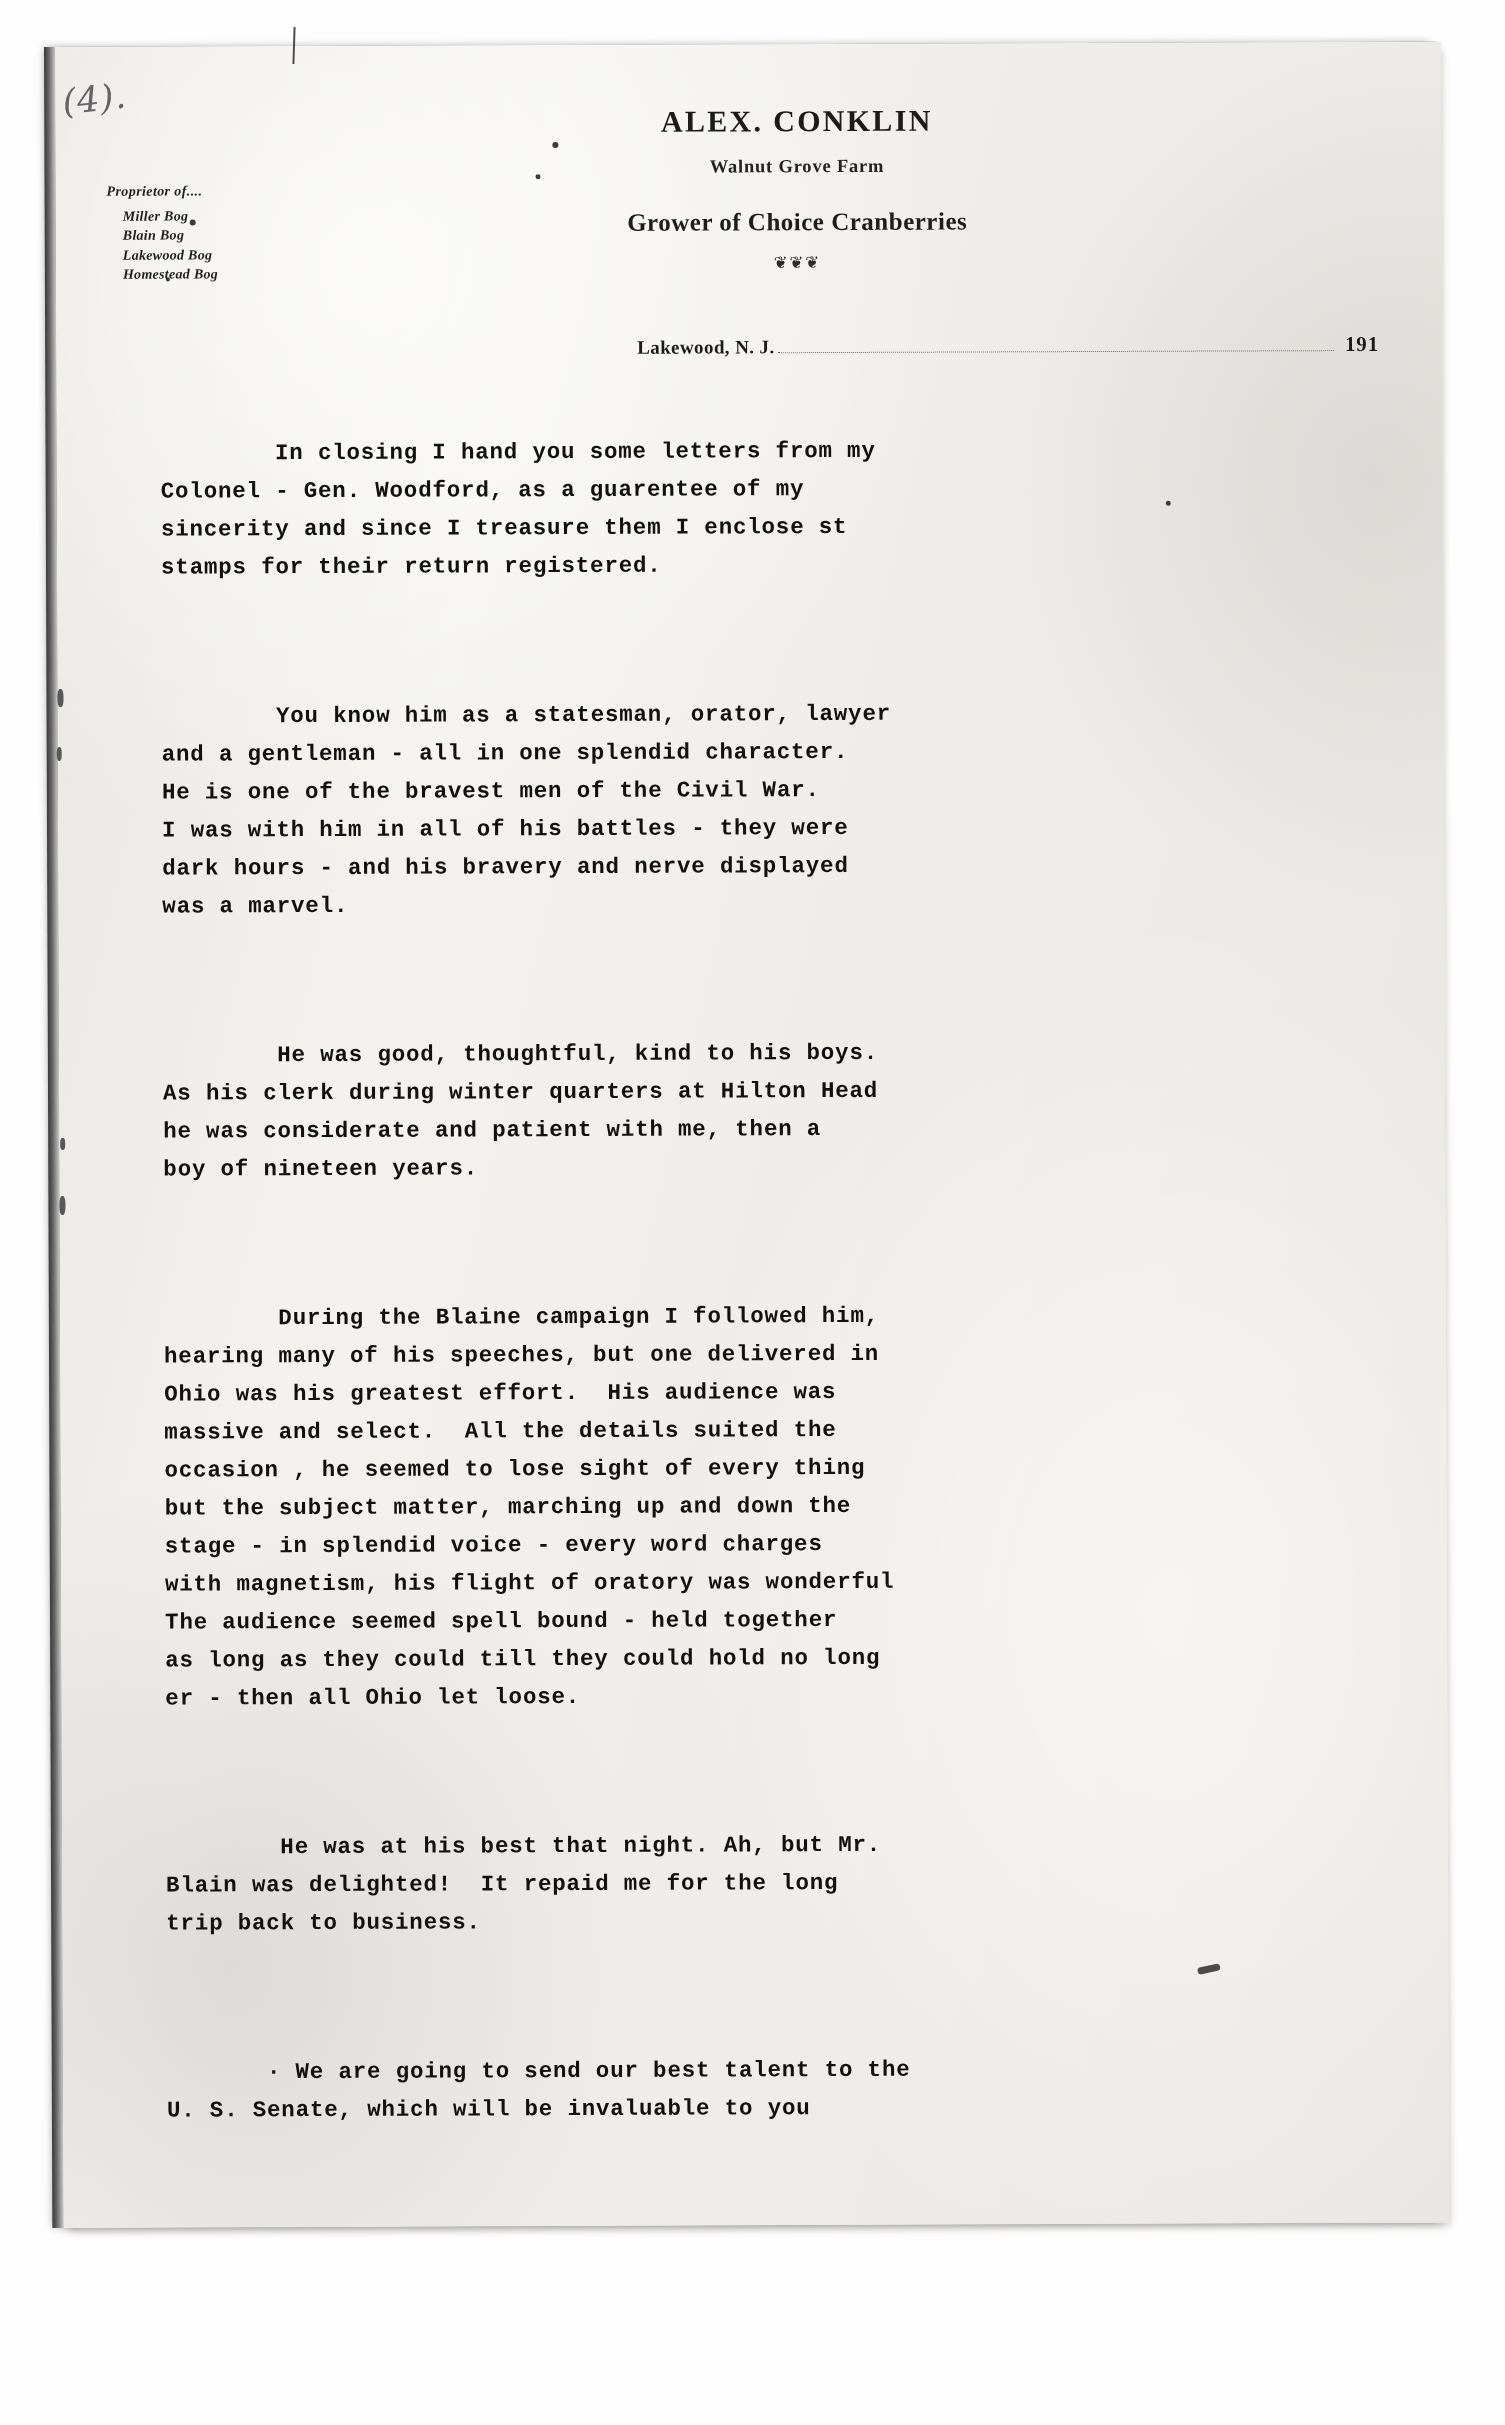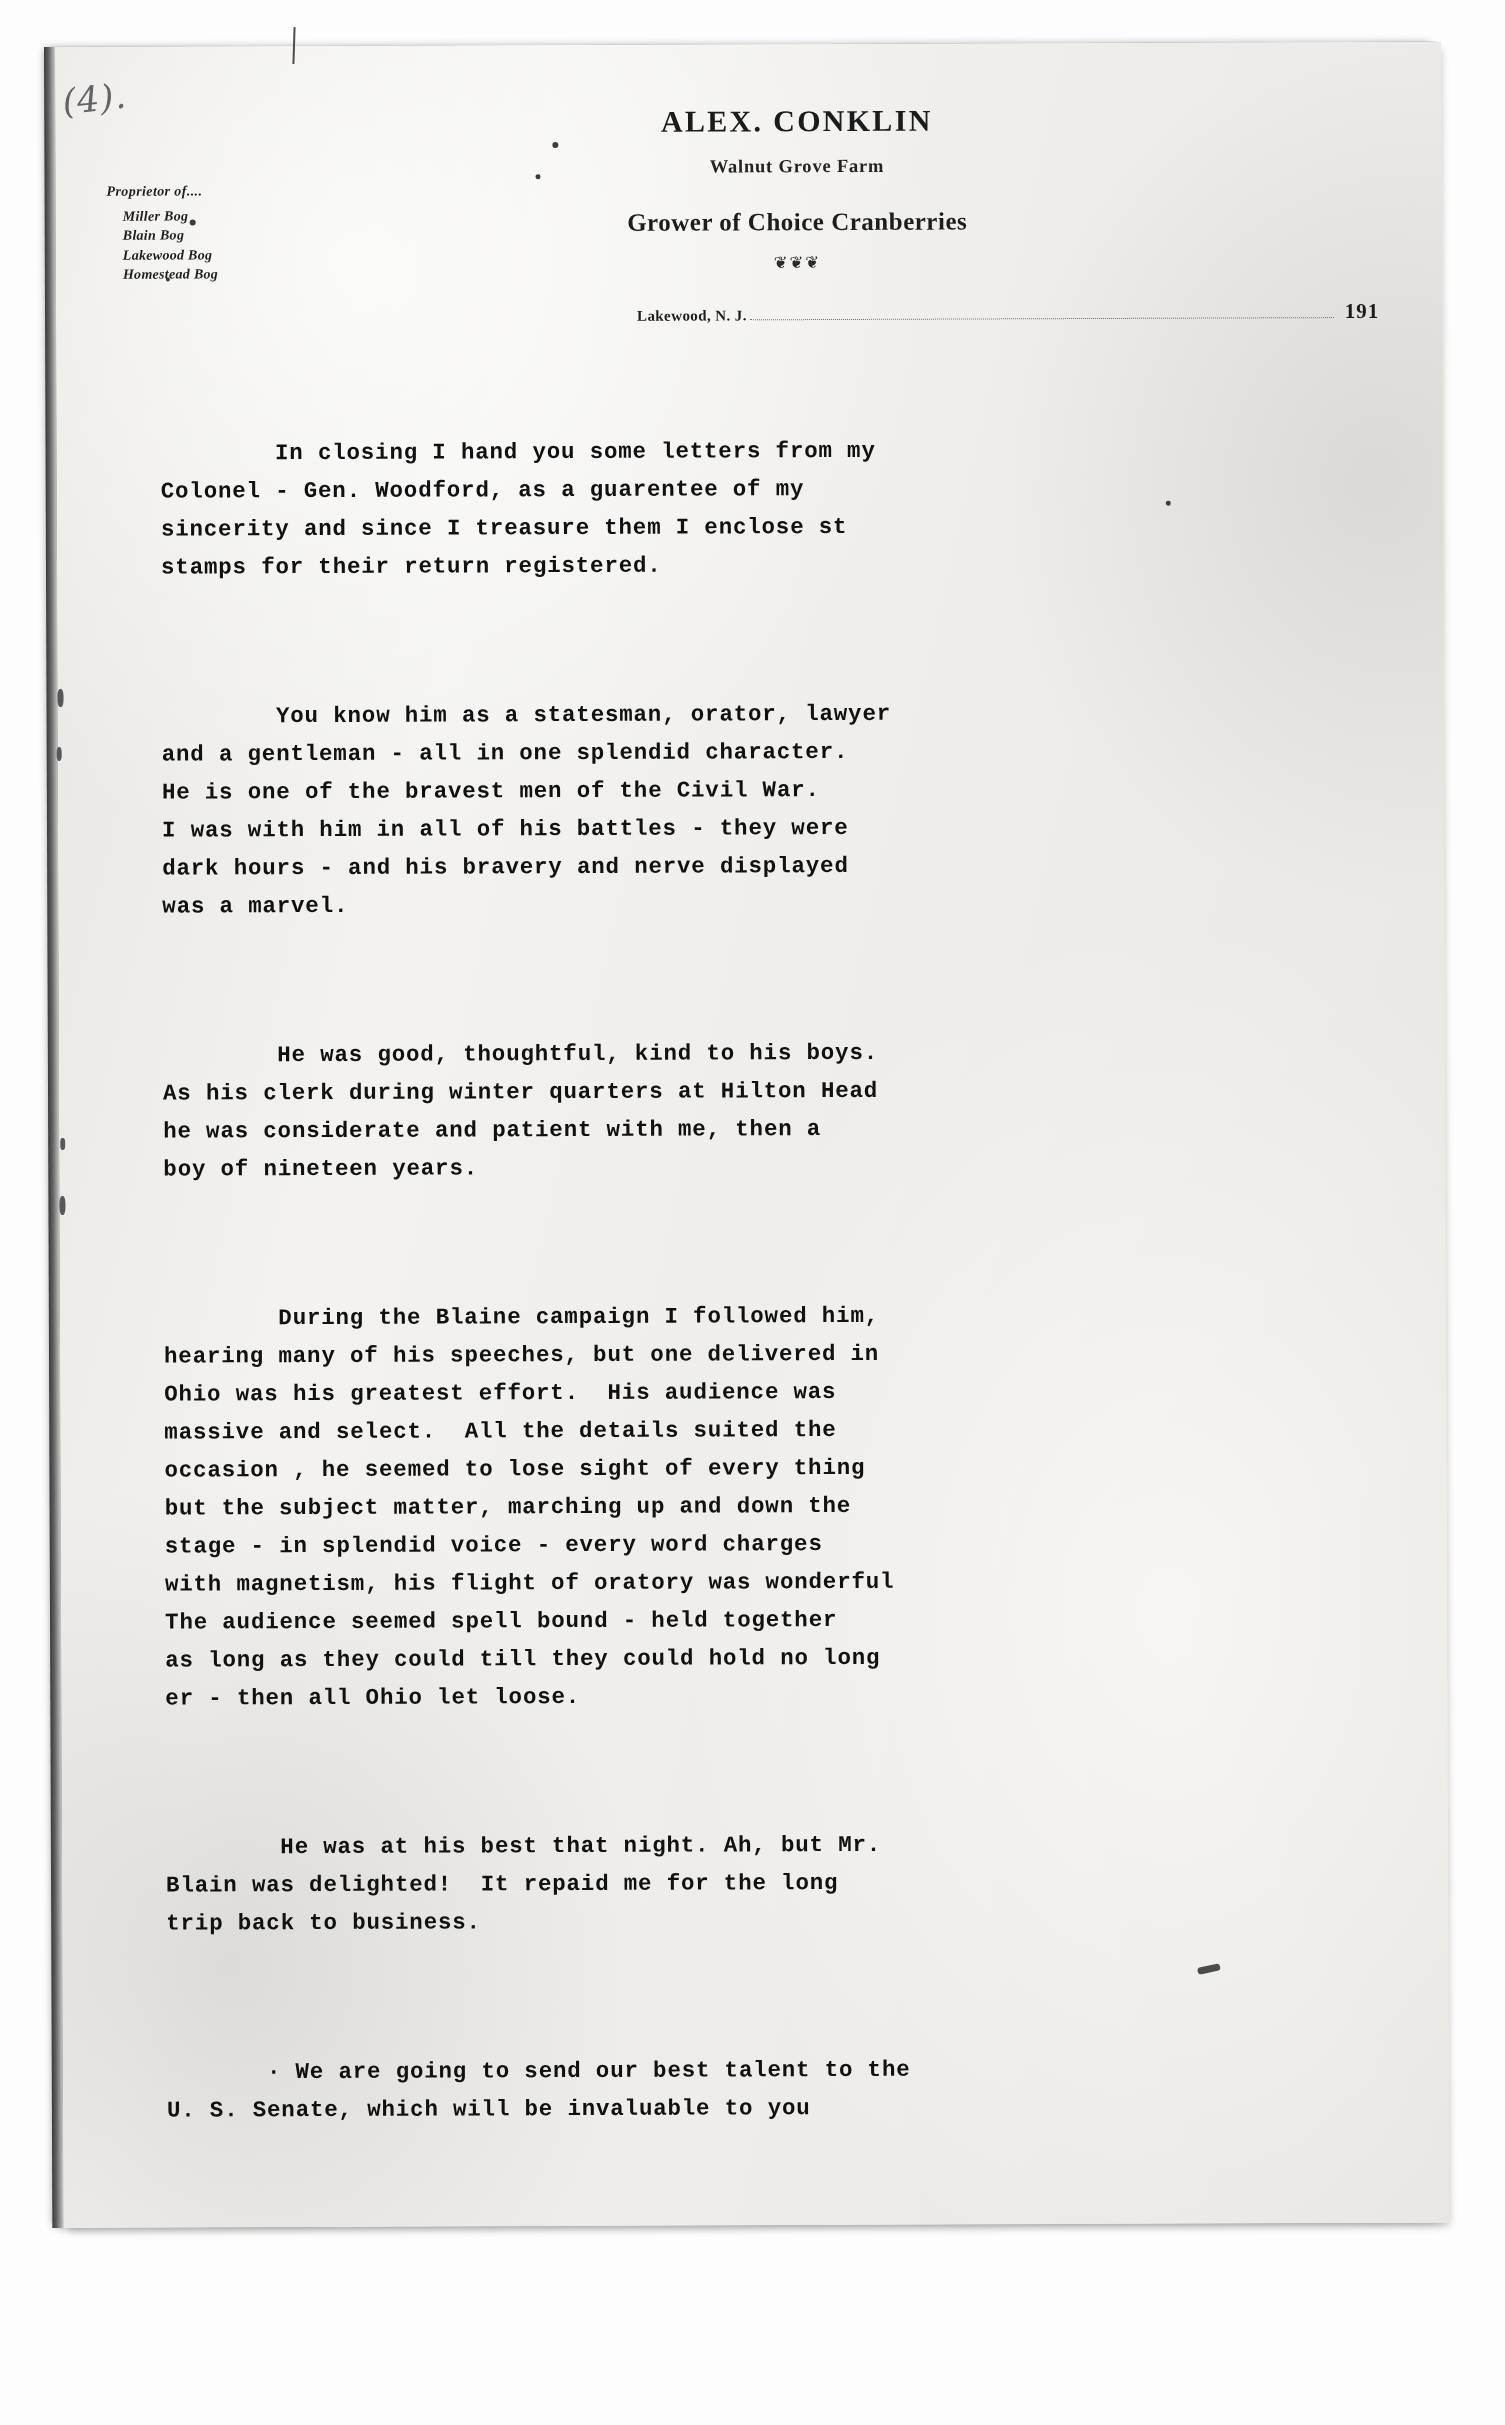--- a/index.html
+++ b/index.html
@@ -192,37 +192,38 @@
     width: 100%;
     display: flex;
     align-items: baseline;
     padding-left: 581px;
     padding-right: 63px;
     box-sizing: border-box;
     font-family: "Liberation Serif", serif;
   }
   #date-city {
     font-weight: bold;
-    font-size: 15px;
+    font-size: 19px;
     letter-spacing: 0.4px;
     white-space: nowrap;
     color: #1c1c1c;
   }
   #date-rule {
     flex: 1;
     border-bottom: 1.8px dotted #6f6f6f;
     margin: 0 10.6px 4.4px 3.5px;
     height: 0.9px;
   }
   #date-year {
     font-weight: bold;
     font-size: 21px;
     letter-spacing: 0.9px;
     color: #1b1b1b;
     white-space: nowrap;
+    margin-top: 33px;
   }
 
   
   #letter-body {
     position: absolute;
     left: 104px;
     top: 312px;
     width: 1179px;
     font-family: "Liberation Mono", "DejaVu Sans Mono", monospace;
     font-weight: bold;

